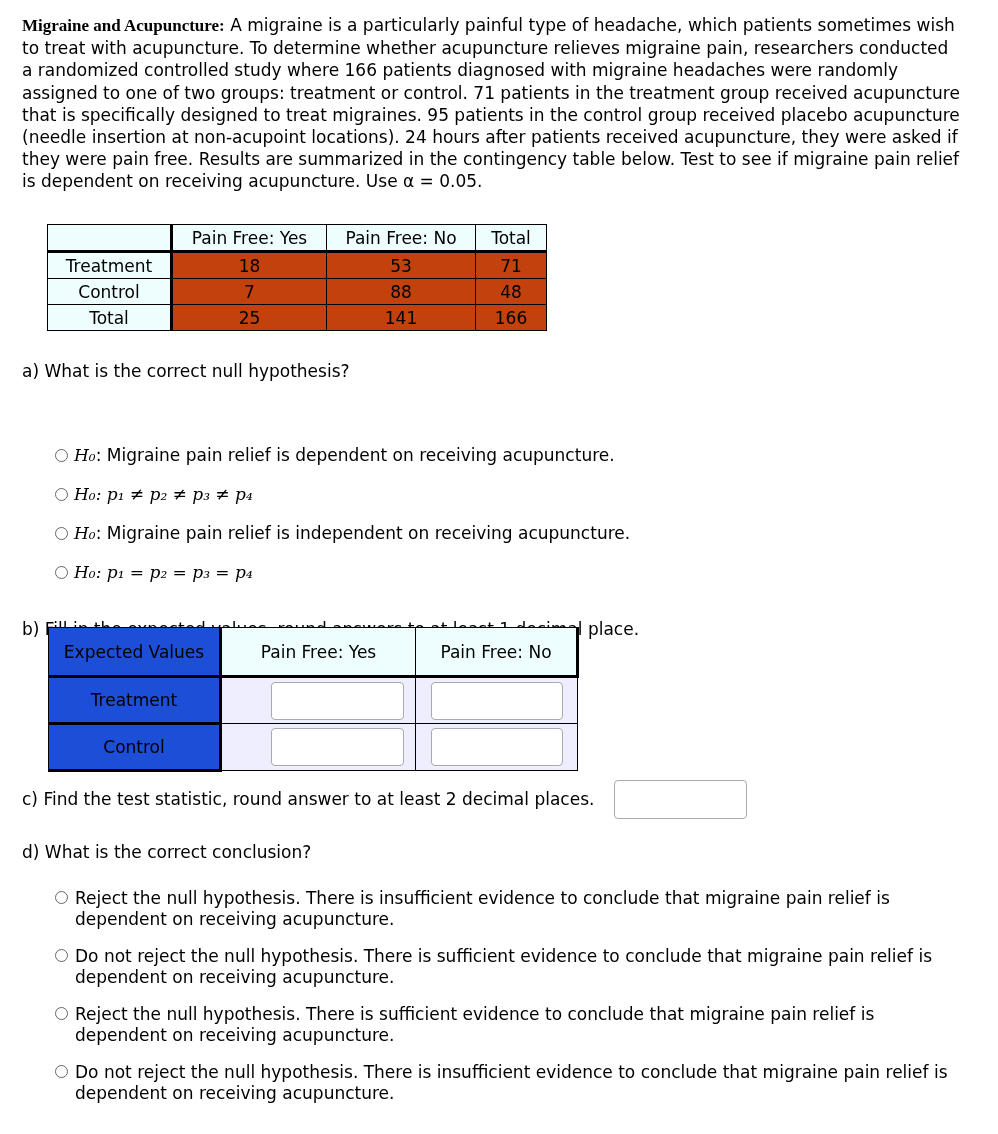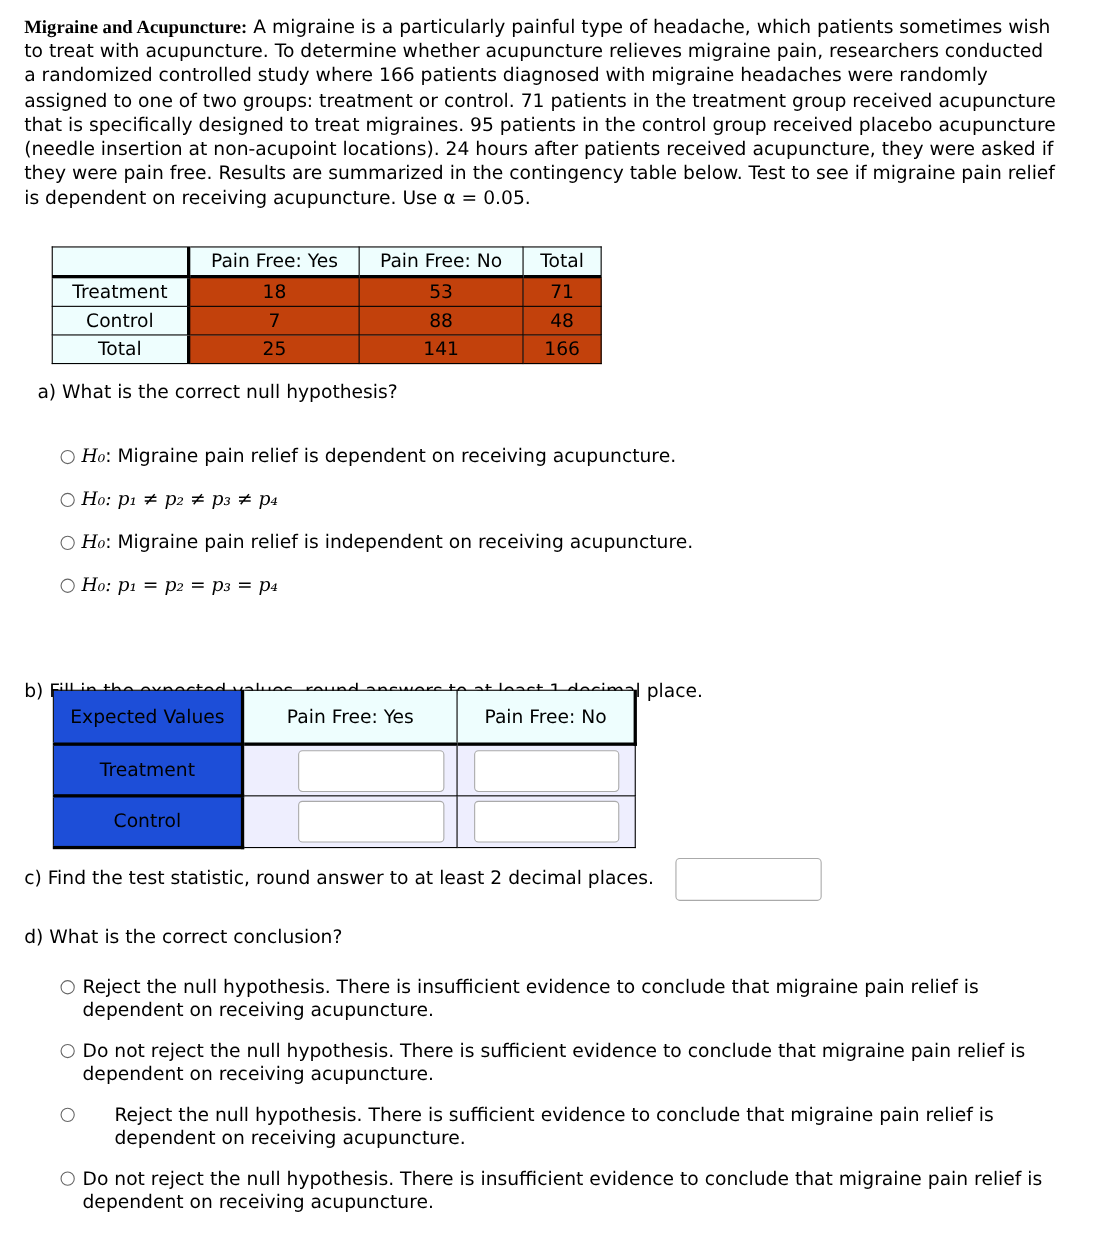--- a/index.html
+++ b/index.html
@@ -8,21 +8,21 @@
   .intro b { font-weight:bold;font-family:Liberation Serif, serif; }
   table { border-collapse:collapse; }
   .ctable { position:absolute; left:47px; top:224px; font-size:17px; }
   .ctable td, .ctable th { border:1px solid #000; text-align:center; padding:0; height:25px; font-weight:normal; }
   .ctable th { background:#eefefe; }
   .ctable td { background:#c2410c; }
   .ctable .rowh { background:#eefefe; width:122px; border-right:3px solid #000; }
   .ctable tr.hdr th { border-bottom:3px solid #000; }
   .ctable .c1 { width:153px; } .ctable .c2 { width:148px; } .ctable .c3 { width:70px; }
   .q { position:absolute; left:22px; font-size:17px; }
-  .opt { position:absolute; left:55px; font-size:17px; display:flex; align-items:center; }
+  .opt { position:absolute; left:55px; font-size:17px; display:flex; align-items:center;margin-top:40px; }
   .radio { display:inline-block; width:13px; height:13px; border:1px solid #666; border-radius:50%; margin-right:6px; background:#fff; box-sizing:border-box; }
   .math { font-family:"DejaVu Serif", serif; font-style:italic; }
   .etable { position:absolute; left:48px; top:627px; font-size:17px; }
   .etable td, .etable th { border:1px solid #000; text-align:center; padding:0; font-weight:normal; }
   .etable th { background:#eefefe; height:47px; border-bottom:3px solid #000; }
   .etable td { background:#eeeefe; height:44px; }
   .etable .rowh { background:#1d4ed8; border-right:3px solid #000; width:170px; }
   .etable .c1 { width:193px; } .etable .c2 { width:160px; }
   .etable th.last { border-right:3px solid #000; }
   .inp { width:132px; height:38px; border:1px solid #aaa; border-radius:4px; background:#fff; box-sizing:border-box; display:block; margin:0 auto; }
@@ -59,21 +59,21 @@
   </tr>
   <tr>
     <th class="rowh">Total</th>
     <td>25</td>
     <td>141</td>
     <td>166</td>
   </tr>
 </tbody>
   </table>
 
-<div class="q" style="top:347px;margin-left:12px;">a) What is the correct null hypothesis?</div>
+<div class="q" style="top:361px;">a) What is the correct null hypothesis?</div>
 
 <label class="opt" style="top:405px;">
   <span class="radio"></span>
   <span class="math">H₀</span>
     <span>: Migraine pain relief is dependent on receiving acupuncture.</span>
 </label>
 <label class="opt" style="top:444px;">
   <span class="radio"></span>
   <span class="math">H₀</span>
     <span class="math">: p₁ ≠ p₂ ≠ p₃ ≠ p₄</span>
@@ -125,20 +125,20 @@
 <div class="q" style="top:842px;">d) What is the correct conclusion?</div>
 
 <label class="concl" style="top:888px;">
   <span class="radio"></span>
   <span class="t">Reject the null hypothesis. There is insufficient evidence to conclude that migraine pain relief is dependent on receiving acupuncture.</span>
 </label>
 <label class="concl" style="top:946px;">
   <span class="radio"></span>
   <span class="t">Do not reject the null hypothesis. There is sufficient evidence to conclude that migraine pain relief is dependent on receiving acupuncture.</span>
 </label>
-<label class="concl" style="top:1004px;gap:29px;">
+<label class="concl" style="top:1004px;">
   <span class="radio"></span>
   <span class="t">Reject the null hypothesis. There is sufficient evidence to conclude that migraine pain relief is dependent on receiving acupuncture.</span>
 </label>
 <label class="concl" style="top:1062px;">
   <span class="radio"></span>
   <span class="t">Do not reject the null hypothesis. There is insufficient evidence to conclude that migraine pain relief is dependent on receiving acupuncture.</span>
 </label>
 
 </body></html>

